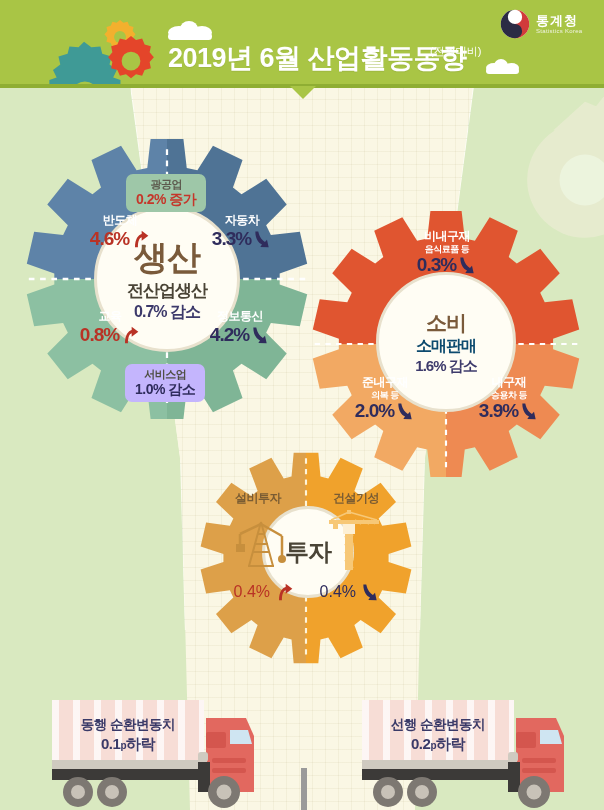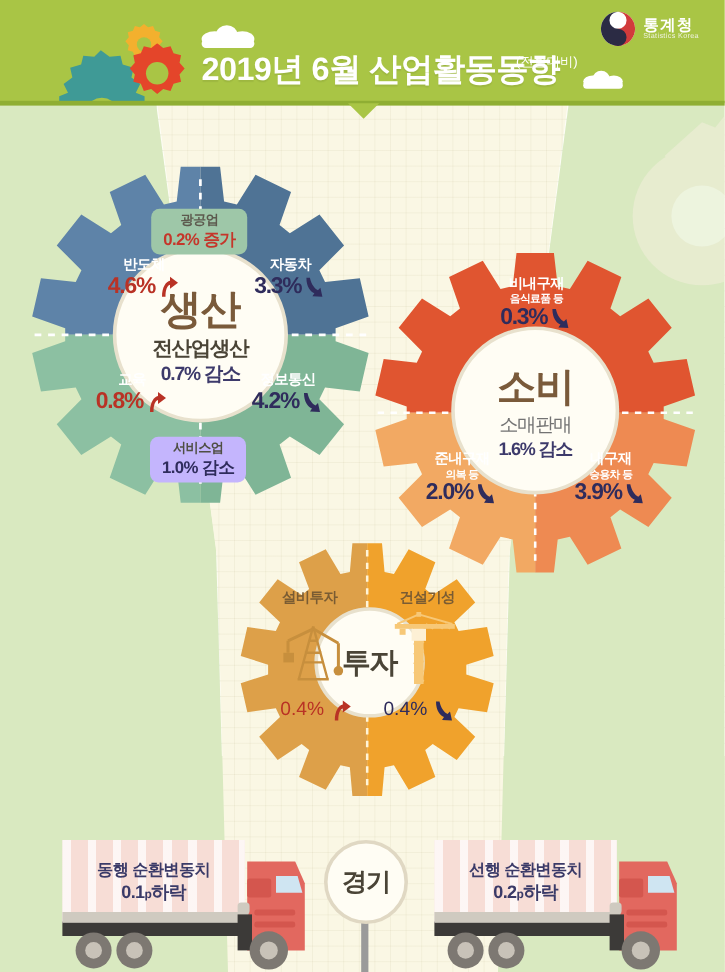--- a/index.html
+++ b/index.html
@@ -133,22 +133,22 @@
   .val-down  { color:#2f2c5c; }
 
   #q-semi { left:46px; top:76px; width:96px; }
   #q-auto { left:168px; top:76px; width:96px; }
   #q-edu  { left:36px; top:172px; width:96px; }
   #q-ict  { left:162px; top:172px; width:104px; }
 
   
   #cons-wrap { left:312px; top:210px; width:268px; height:268px; }
   #cons-center { left:64px; top:62px; width:140px; height:140px; }
-  #cons-center .t1 { font-size:33px; font-weight:bold; color:#7a5a3a; letter-spacing:-1px; }
-  #cons-center .t2 { font-size:16px; font-weight:normal; color:#737373; letter-spacing:-1px; margin-top:-1px;}
+  #cons-center .t1 { font-size:21px; font-weight:bold; color:#7a5a3a; letter-spacing:-1px; }
+  #cons-center .t2 { font-size:16px; font-weight:bold; color:#0c4a6e; letter-spacing:-1px; margin-top:-1px;}
   #cons-center .t3 { font-size:15px; font-weight:bold; color:#3d3a6b; letter-spacing:-1px; }
 
   #q-nond { left:62px; top:20px; width:146px; }
   #q-semid{ left:14px; top:166px; width:118px; }
   #q-dur  { left:138px; top:166px; width:118px; }
 
   
   #inv-wrap { left:200px; top:452px; width:212px; height:212px; }
   #inv-center { left:62px; top:54px; width:92px; height:92px; }
   #inv-center .t1 { font-size:24px; font-weight:bold; color:#4a4436; letter-spacing:-1px; }
@@ -485,21 +485,20 @@
       <circle cx="32" cy="92" r="15" fill="#7d7872"></circle>
         <circle cx="32" cy="92" r="7" fill="#c8c2b8"></circle>
       <circle cx="66" cy="92" r="15" fill="#7d7872"></circle>
         <circle cx="66" cy="92" r="7" fill="#c8c2b8"></circle>
       <circle cx="178" cy="92" r="16" fill="#7d7872"></circle>
         <circle cx="178" cy="92" r="7.5" fill="#c8c2b8"></circle>
     </svg>
   </div>
 
   <div class="sign-post"></div>
-  <div class="sign-circle">경기</div>
 
   <div class="truck" style="left:356px;top:700px;width:230px;height:110px;">
     <div class="cargo" style="left:6px;top:0px;width:152px;height:70px;">
       <div class="cargo-stripes"></div>
     </div>
     <div class="cargo-text" style="left:6px;top:16px;width:152px;">
       <div class="l1">선행 순환변동치</div>
       <div class="l2">
         <span>0.2</span><span class="sm">p</span><span>하락</span>
       </div>

